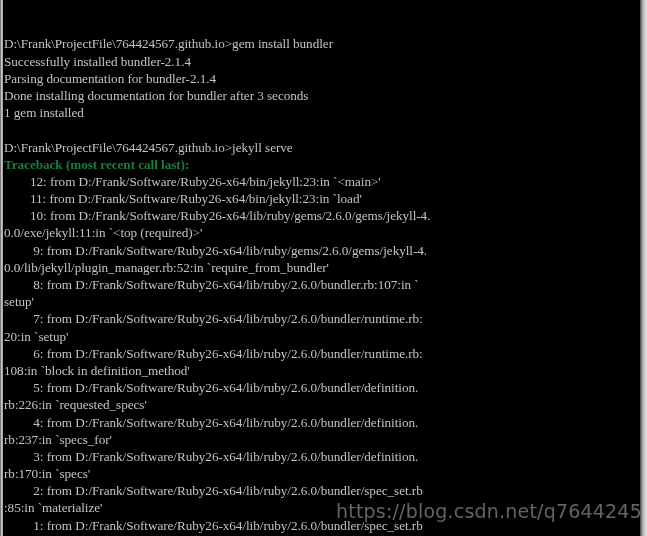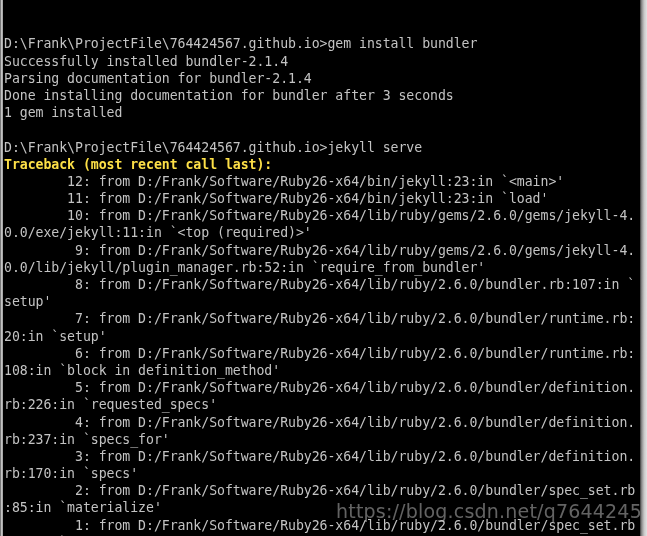--- a/index.html
+++ b/index.html
@@ -41,24 +41,25 @@
     color: #c3c3c3;
     font-size: 13.2px;
     line-height: 17.2px;
     letter-spacing: -0.05px;
     font-family: "DejaVu Sans Mono", "Liberation Mono", monospace;
   }
   .line {
     display: block;
     height: 17.2px;
     white-space: pre;
+    font-family: Liberation Serif, serif;
   }
   .bold {
     font-weight: bold;
-    color: #fde047;
+    color: #15803d;
   }
   #watermark {
     position: absolute;
     left: 336px;
     top: 500px;
     color: rgba(215, 215, 215, 0.46);
     font-family: "DejaVu Sans", "Liberation Sans", sans-serif;
     font-size: 19px;
     letter-spacing: 0.2px;
     white-space: pre;

